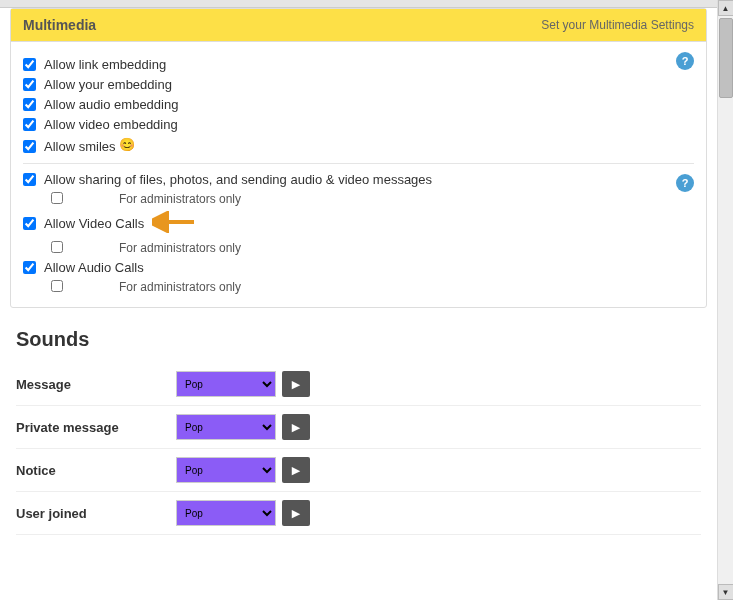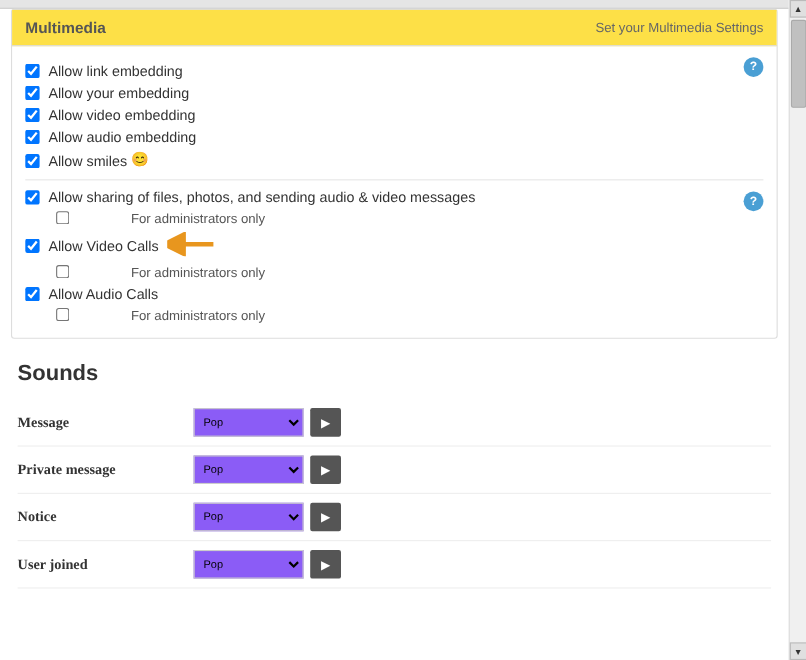--- a/index.html
+++ b/index.html
@@ -193,21 +193,20 @@
       align-items: center;
       padding: 8px 0;
       border-bottom: 1px solid #eee;
     }
 
     .sounds-label {
       width: 160px;
       font-weight: bold;
       font-size: 13px;
       color: #333;
-      font-family: Liberation Serif, serif;
     }
 
     .sounds-select {
       width: 100px;
       height: 26px;
       border: 1px solid #ccc;
       background: #8b5cf6;
       font-size: 10px;
       padding: 2px 4px;
       appearance: auto;
@@ -251,26 +250,26 @@
 
       <div class="checkbox-row">
         <input type="checkbox" id="link_embed" checked="" style="">
         <label for="link_embed">Allow link embedding</label>
       </div>
       <div class="checkbox-row">
         <input type="checkbox" id="image_embed" checked="" style="">
         <label for="image_embed">Allow your embedding</label>
       </div>
       <div class="checkbox-row">
+        <input type="checkbox" id="audio_embed" checked="" style="">
+        <label for="audio_embed">Allow audio embedding</label>
+      </div>
+      <div class="checkbox-row">
         <input type="checkbox" id="video_embed" checked="" style="">
         <label for="video_embed">Allow video embedding</label>
-      </div>
-      <div class="checkbox-row">
-        <input type="checkbox" id="audio_embed" checked="" style="">
-        <label for="audio_embed">Allow audio embedding</label>
       </div>
       <div class="checkbox-row">
         <input type="checkbox" id="smiles" checked="" style="">
         <label for="smiles">Allow smiles</label>
         <span class="smiley-icon">😊</span>
       </div>
 
       <hr class="divider">
 
       <div style="position:relative;">

